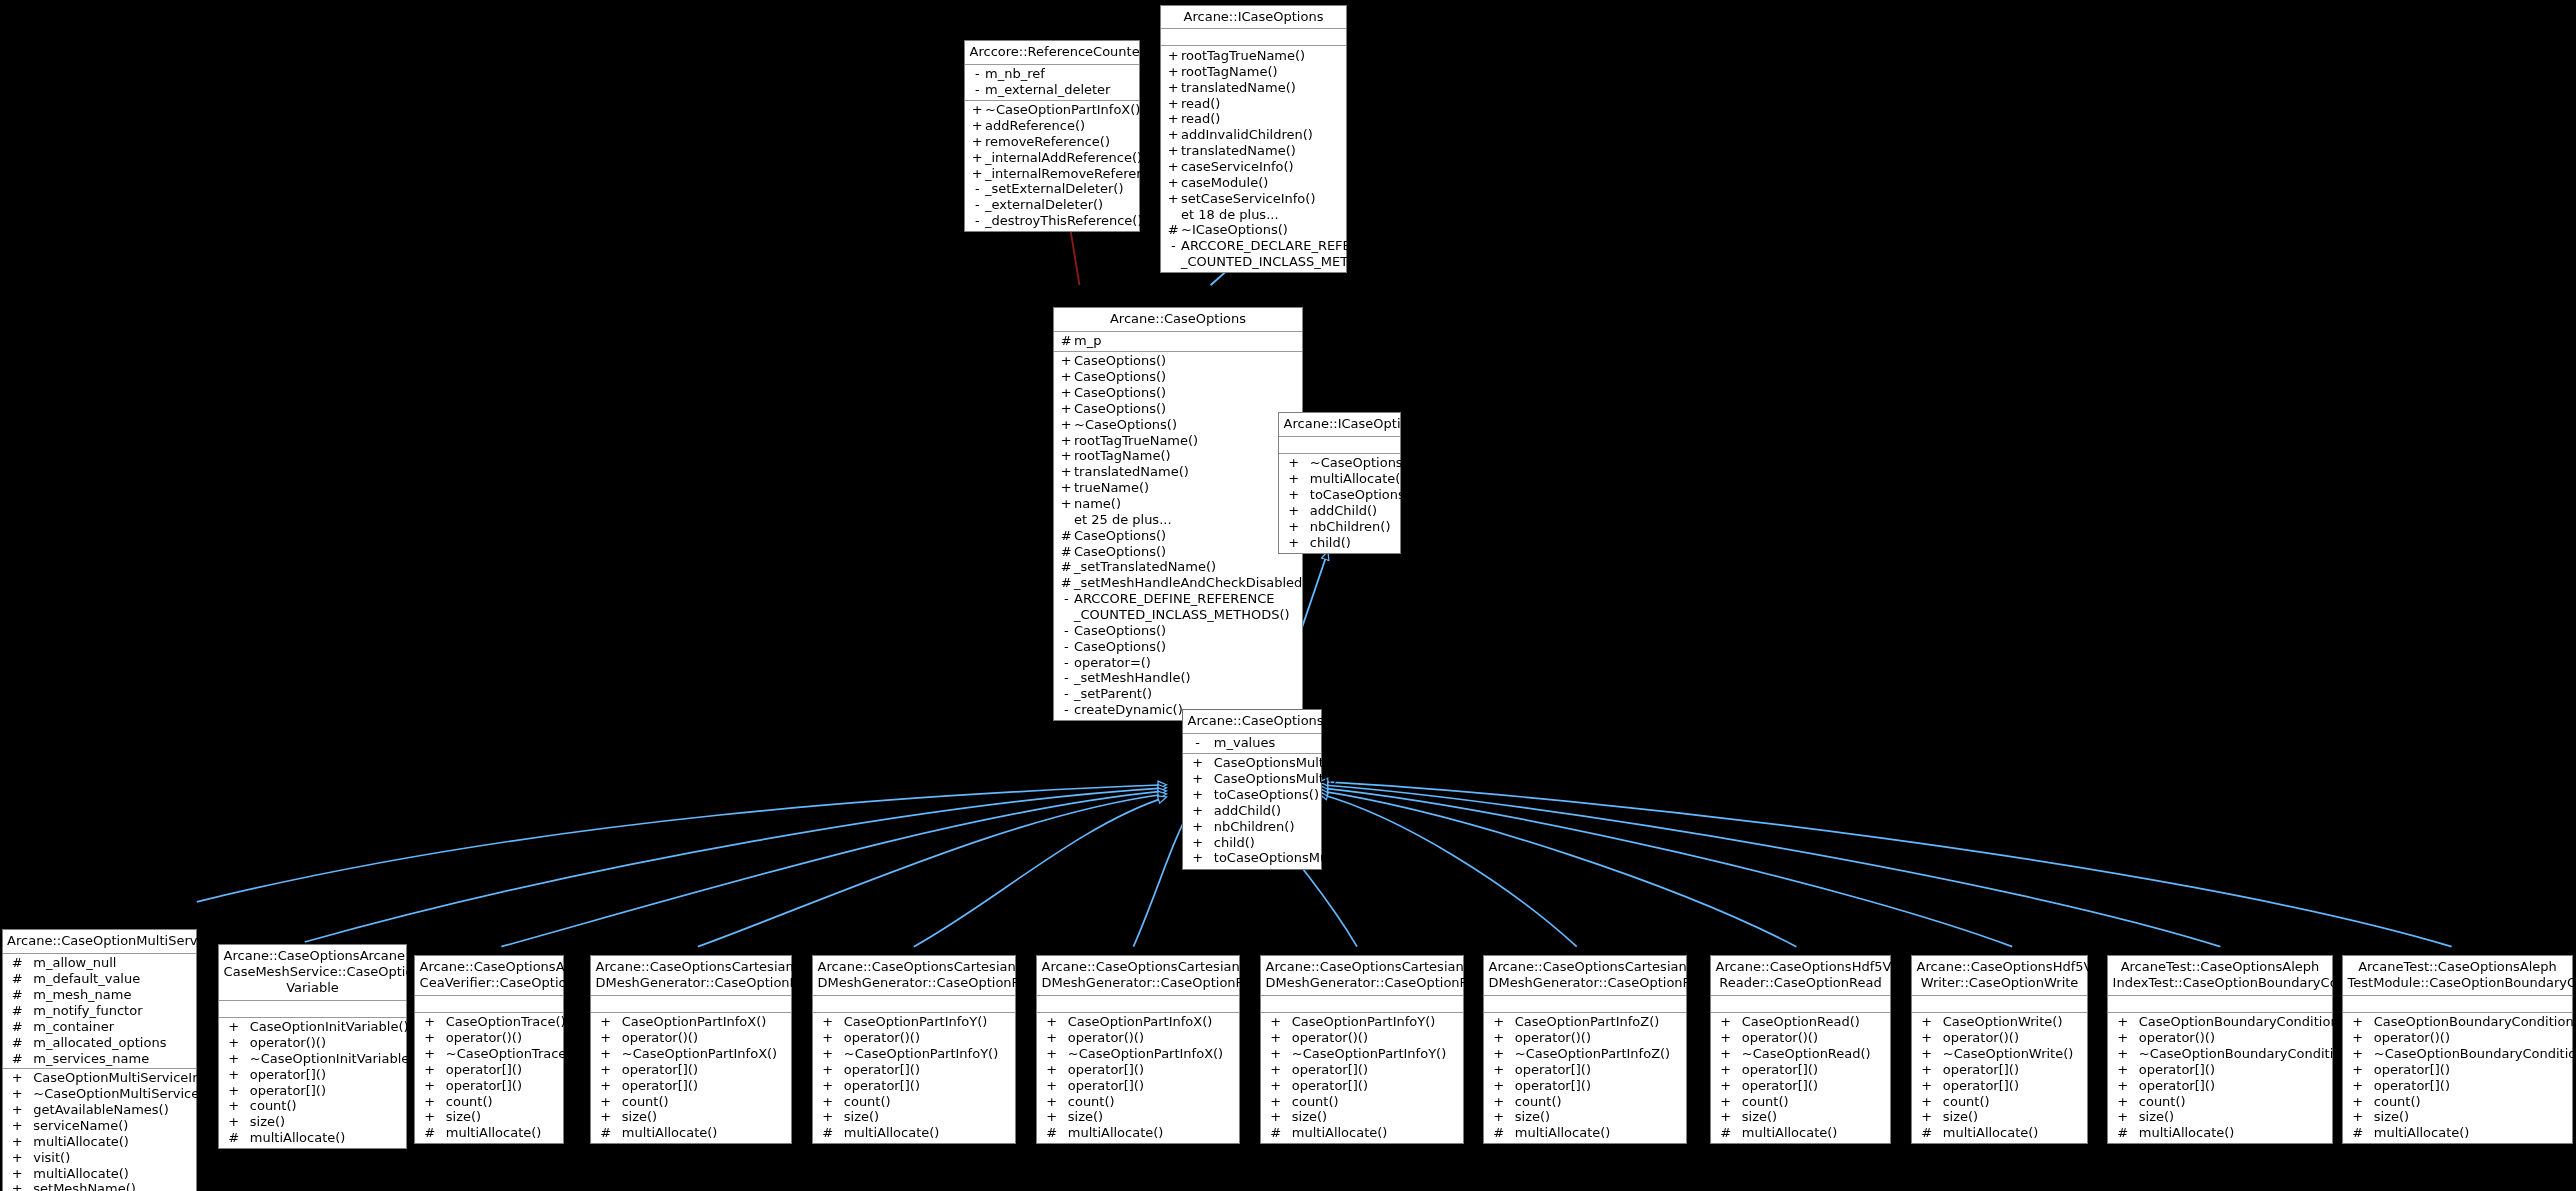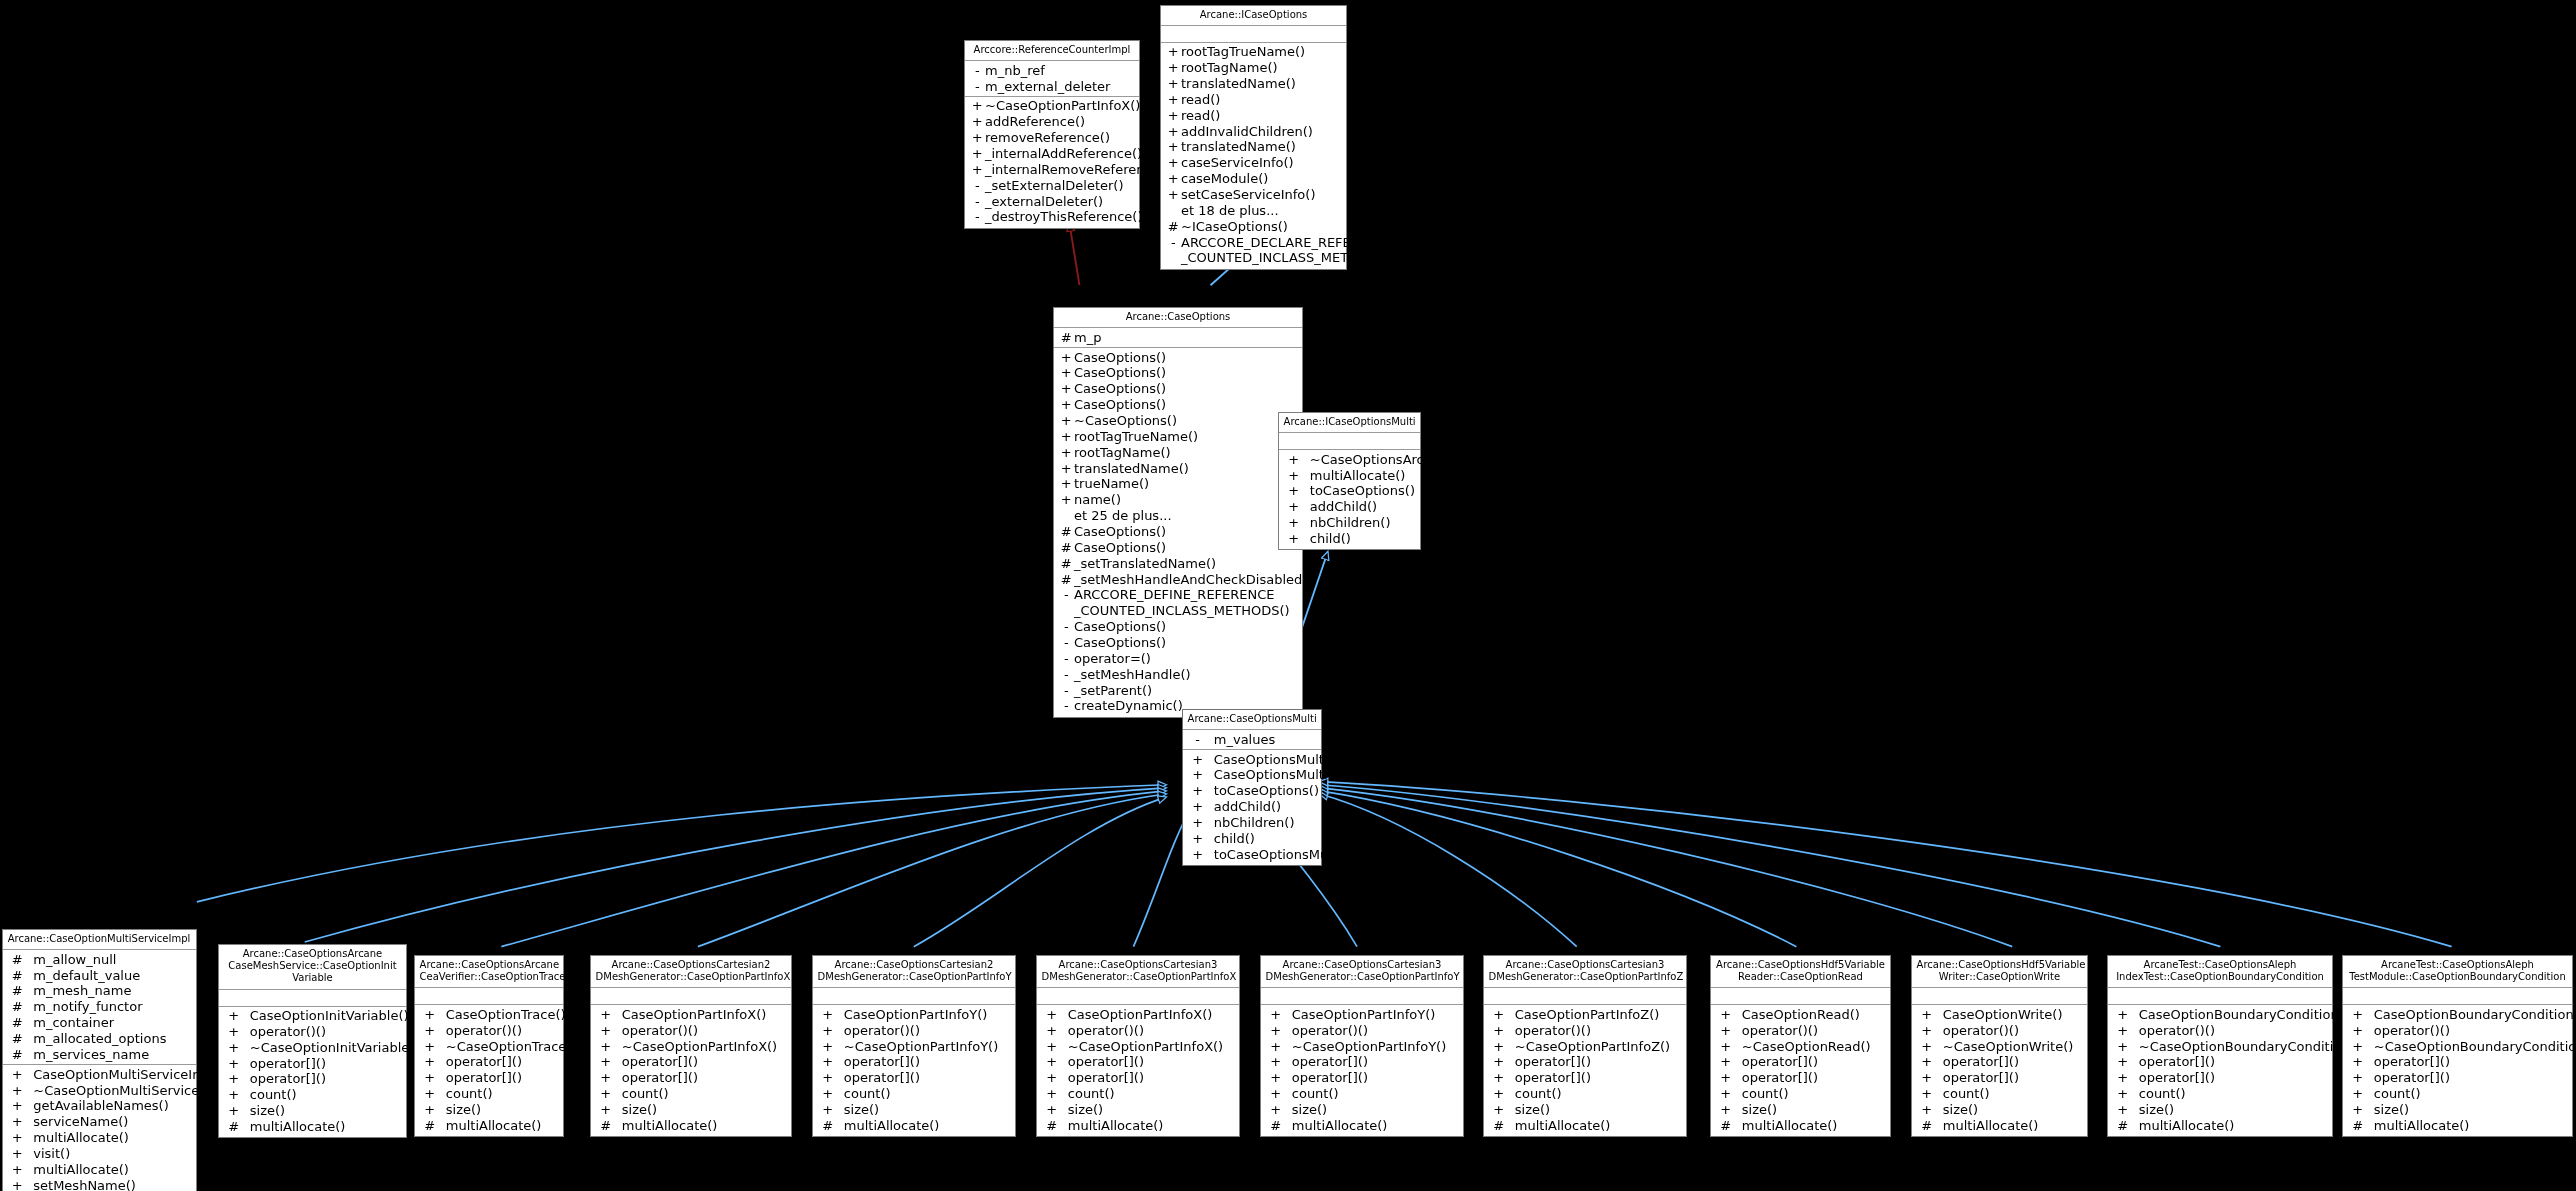--- a/index.html
+++ b/index.html
@@ -22,21 +22,21 @@
     display: flex;
     flex-direction: column;
     font-size: 13px;
     line-height: 1.22;
   }
   .uml-box.focus { background: #ffffff; border-color: #707070; }
 
   .uml-title {
     text-align: center;
     padding: 3.1px 4.6px 3.9px 4.6px;
-    font-size: 10px;
+    font-size: 13px;
     border-bottom: 1.5px solid #9a9a9a;
     white-space: pre-line;
   }
   .uml-attrs {
     border-bottom: 1.5px solid #9a9a9a;
     padding: 1.5px 0 1.5px 0;
     min-height: 15.4px;
   }
   .uml-attrs.empty { min-height: 17px; padding:0; }
   .uml-ops { padding: 1.5px 0 2.3px 0; flex: 1 1 auto; }
@@ -168,21 +168,21 @@
 _COUNTED_INCLASS_METHODS()</span></div>
         <div class="row"><span class="vis">-</span><span class="lbl">CaseOptions()</span></div>
         <div class="row"><span class="vis">-</span><span class="lbl">CaseOptions()</span></div>
         <div class="row"><span class="vis">-</span><span class="lbl">operator=()</span></div>
         <div class="row"><span class="vis">-</span><span class="lbl">_setMeshHandle()</span></div>
         <div class="row"><span class="vis">-</span><span class="lbl">_setParent()</span></div>
         <div class="row"><span class="vis">-</span><span class="lbl">createDynamic()</span></div>
       </div>
   </div>
 
-  <div class="uml-box" style="left:1278px; top:412px; width:143px;">
+  <div class="uml-box" style="left:1278px; top:412px; width:123px;">
     <div class="uml-title">Arcane::ICaseOptionsMulti</div>
     <div class="uml-attrs empty"></div>
     <div class="uml-ops indented">
         <div class="row indent"><span class="vis">+</span><span class="lbl">~CaseOptionsArcane()</span></div>
         <div class="row indent"><span class="vis">+</span><span class="lbl">multiAllocate()</span></div>
         <div class="row indent"><span class="vis">+</span><span class="lbl">toCaseOptions()</span></div>
         <div class="row indent"><span class="vis">+</span><span class="lbl">addChild()</span></div>
         <div class="row indent"><span class="vis">+</span><span class="lbl">nbChildren()</span></div>
         <div class="row indent"><span class="vis">+</span><span class="lbl">child()</span></div>
       </div>

